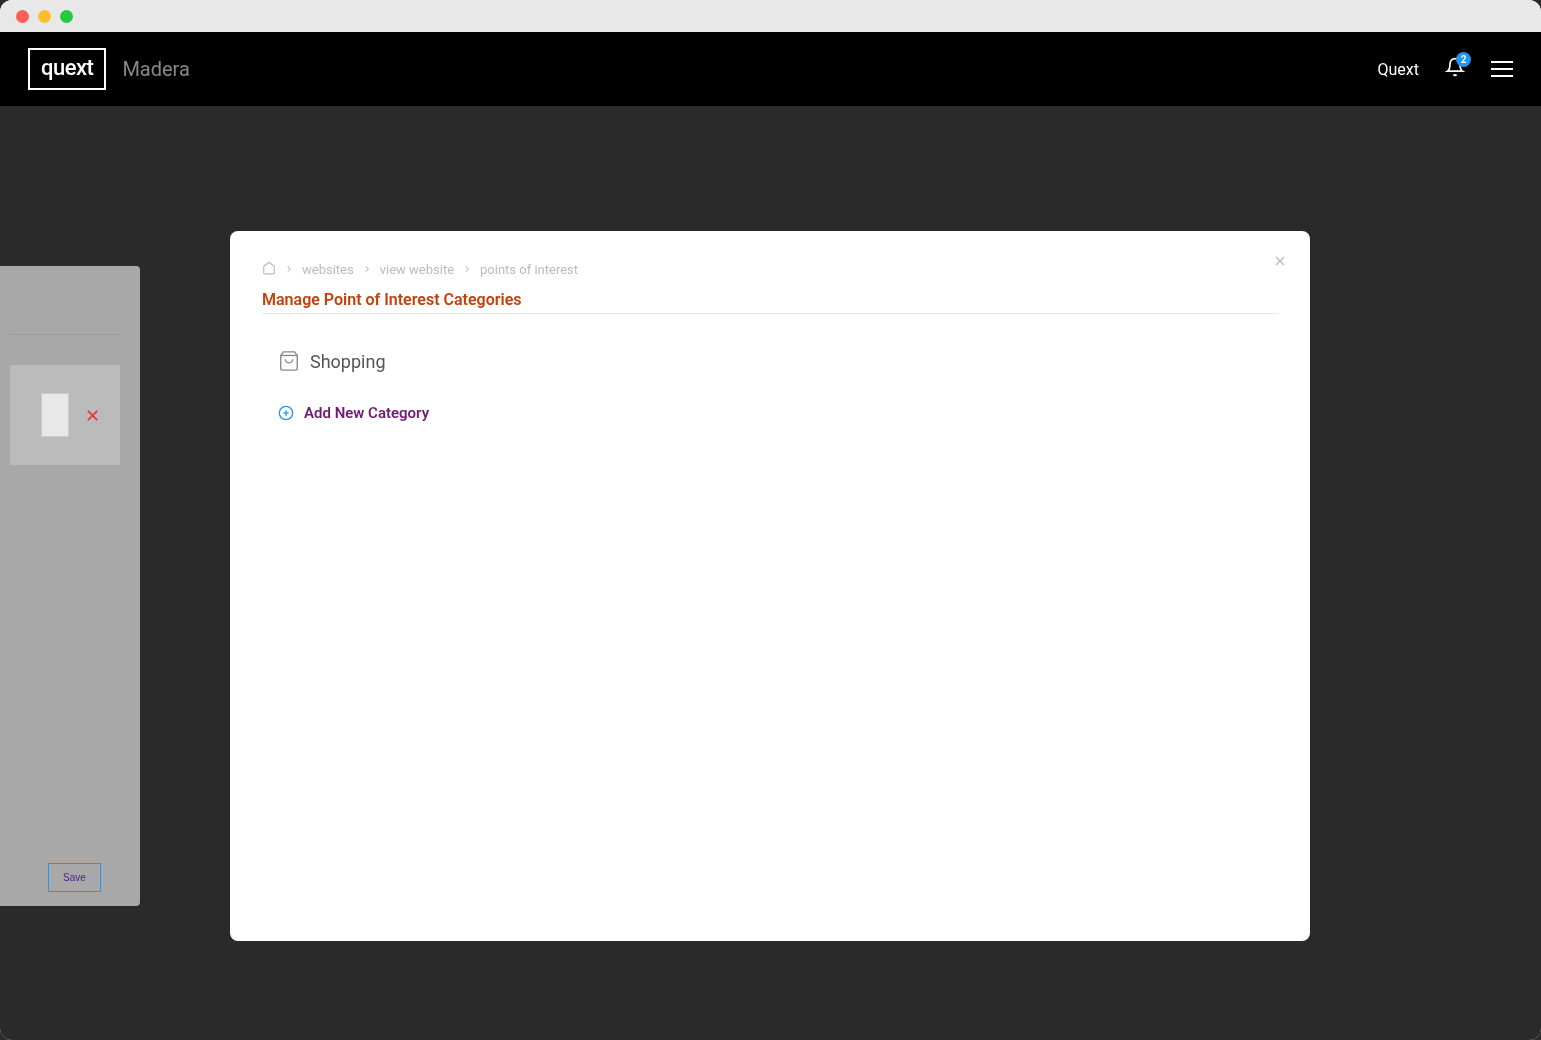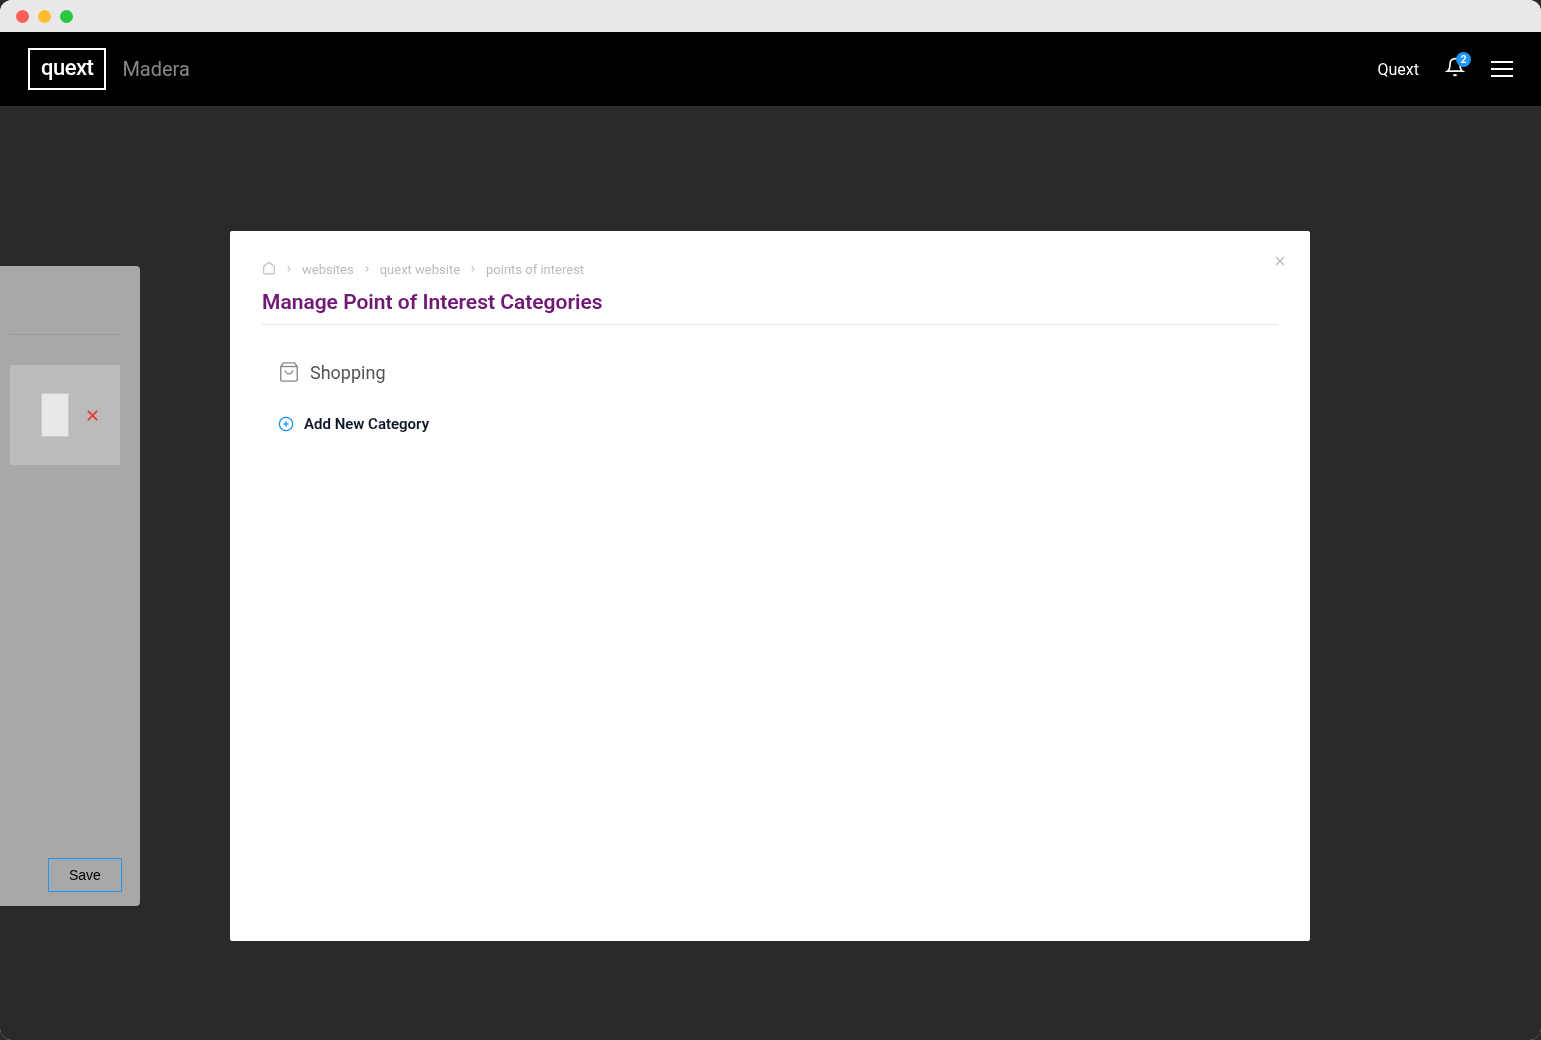--- a/index.html
+++ b/index.html
@@ -177,35 +177,35 @@
       font-size: 18px;
       font-weight: 400;
     }
     
     .save-button {
       position: absolute;
       bottom: 14px;
       left: 58px;
       border: 1px solid #2196f3;
       background: transparent;
-      color: #000000;
-      padding: 8px 20px;
-      font-size: 14px;
+      color: #4c1d95;
+      padding: 8px 14px;
+      font-size: 10px;
       cursor: pointer;
     }
     
     
     .modal {
       position: absolute;
       top: 125px;
       left: 230px;
       width: 1080px;
       height: 710px;
       background: #fff;
-      border-radius: 2px;
+      border-radius: 8px;
       padding: 30px 32px;
     }
     
     .modal-close {
       position: absolute;
       top: 22px;
       right: 22px;
       cursor: pointer;
       color: #bbb;
     }
@@ -221,24 +221,24 @@
     
     .breadcrumb-item {
       color: #bbb;
     }
     
     .chevron {
       color: #ccc;
     }
     
     .modal-title {
-      font-size: 21px;
+      font-size: 16px;
       font-weight: 600;
-      color: #701a75;
-      margin-bottom: 10px;
+      color: #c2410c;
+      margin-bottom: 4px;
     }
     
     .modal-divider {
       border: none;
       border-top: 1px solid #e8e8e8;
       margin-bottom: 36px;
     }
     
     .categories-grid {
       display: grid;
@@ -260,21 +260,21 @@
     .category-icon {
       color: #888;
       display: flex;
       align-items: center;
     }
     
     .add-category {
       display: flex;
       align-items: center;
       gap: 10px;
-      color: #0f172a;
+      color: #701a75;
       font-size: 15px;
       font-weight: 600;
       cursor: pointer;
       padding-left: 16px;
     }
     
     .add-icon {
       color: #2196f3;
       display: flex;
       align-items: center;
@@ -344,21 +344,21 @@
           <svg width="10" height="10" viewBox="0 0 24 24" fill="none" stroke="currentColor" stroke-width="3">
               <polyline points="9 18 15 12 9 6"></polyline>
             </svg>
         </span>
         <span class="breadcrumb-item">websites</span>
         <span class="chevron">
           <svg width="10" height="10" viewBox="0 0 24 24" fill="none" stroke="currentColor" stroke-width="3">
               <polyline points="9 18 15 12 9 6"></polyline>
             </svg>
         </span>
-        <span class="breadcrumb-item">quext website</span>
+        <span class="breadcrumb-item">view website</span>
         <span class="chevron">
           <svg width="10" height="10" viewBox="0 0 24 24" fill="none" stroke="currentColor" stroke-width="3">
               <polyline points="9 18 15 12 9 6"></polyline>
             </svg>
         </span>
         <span class="breadcrumb-item">points of interest</span>
       </div>
 
       <h2 class="modal-title">Manage Point of Interest Categories</h2>
       <hr class="modal-divider">

